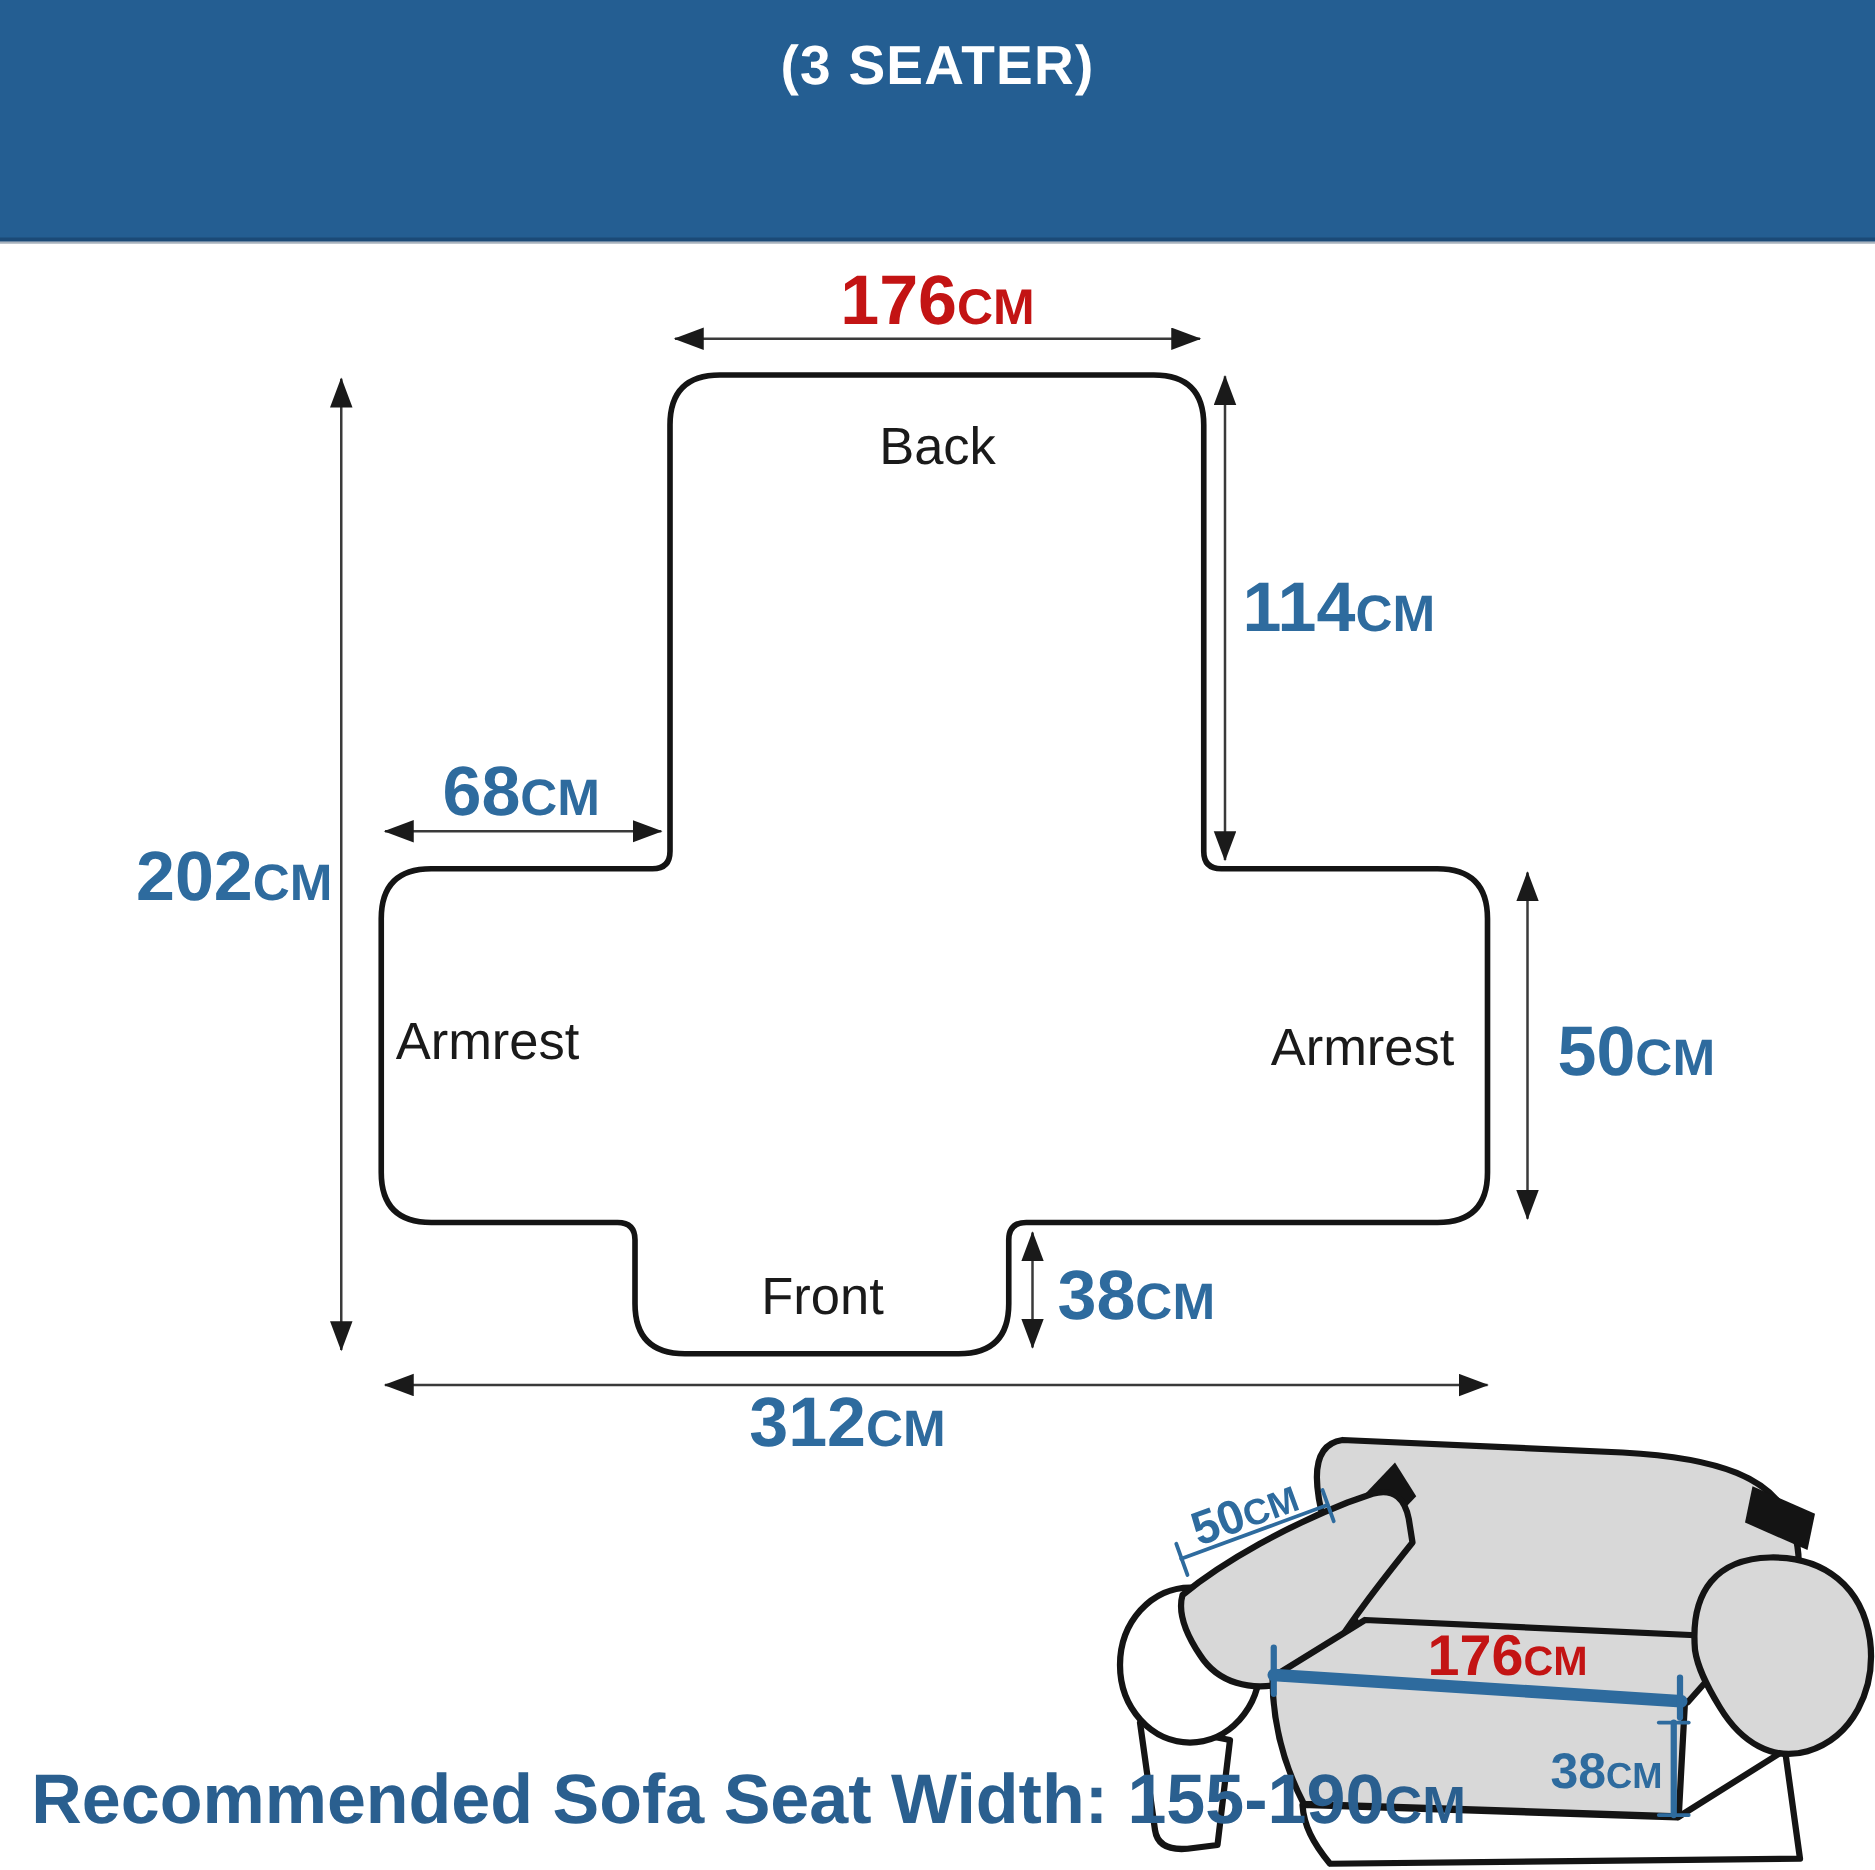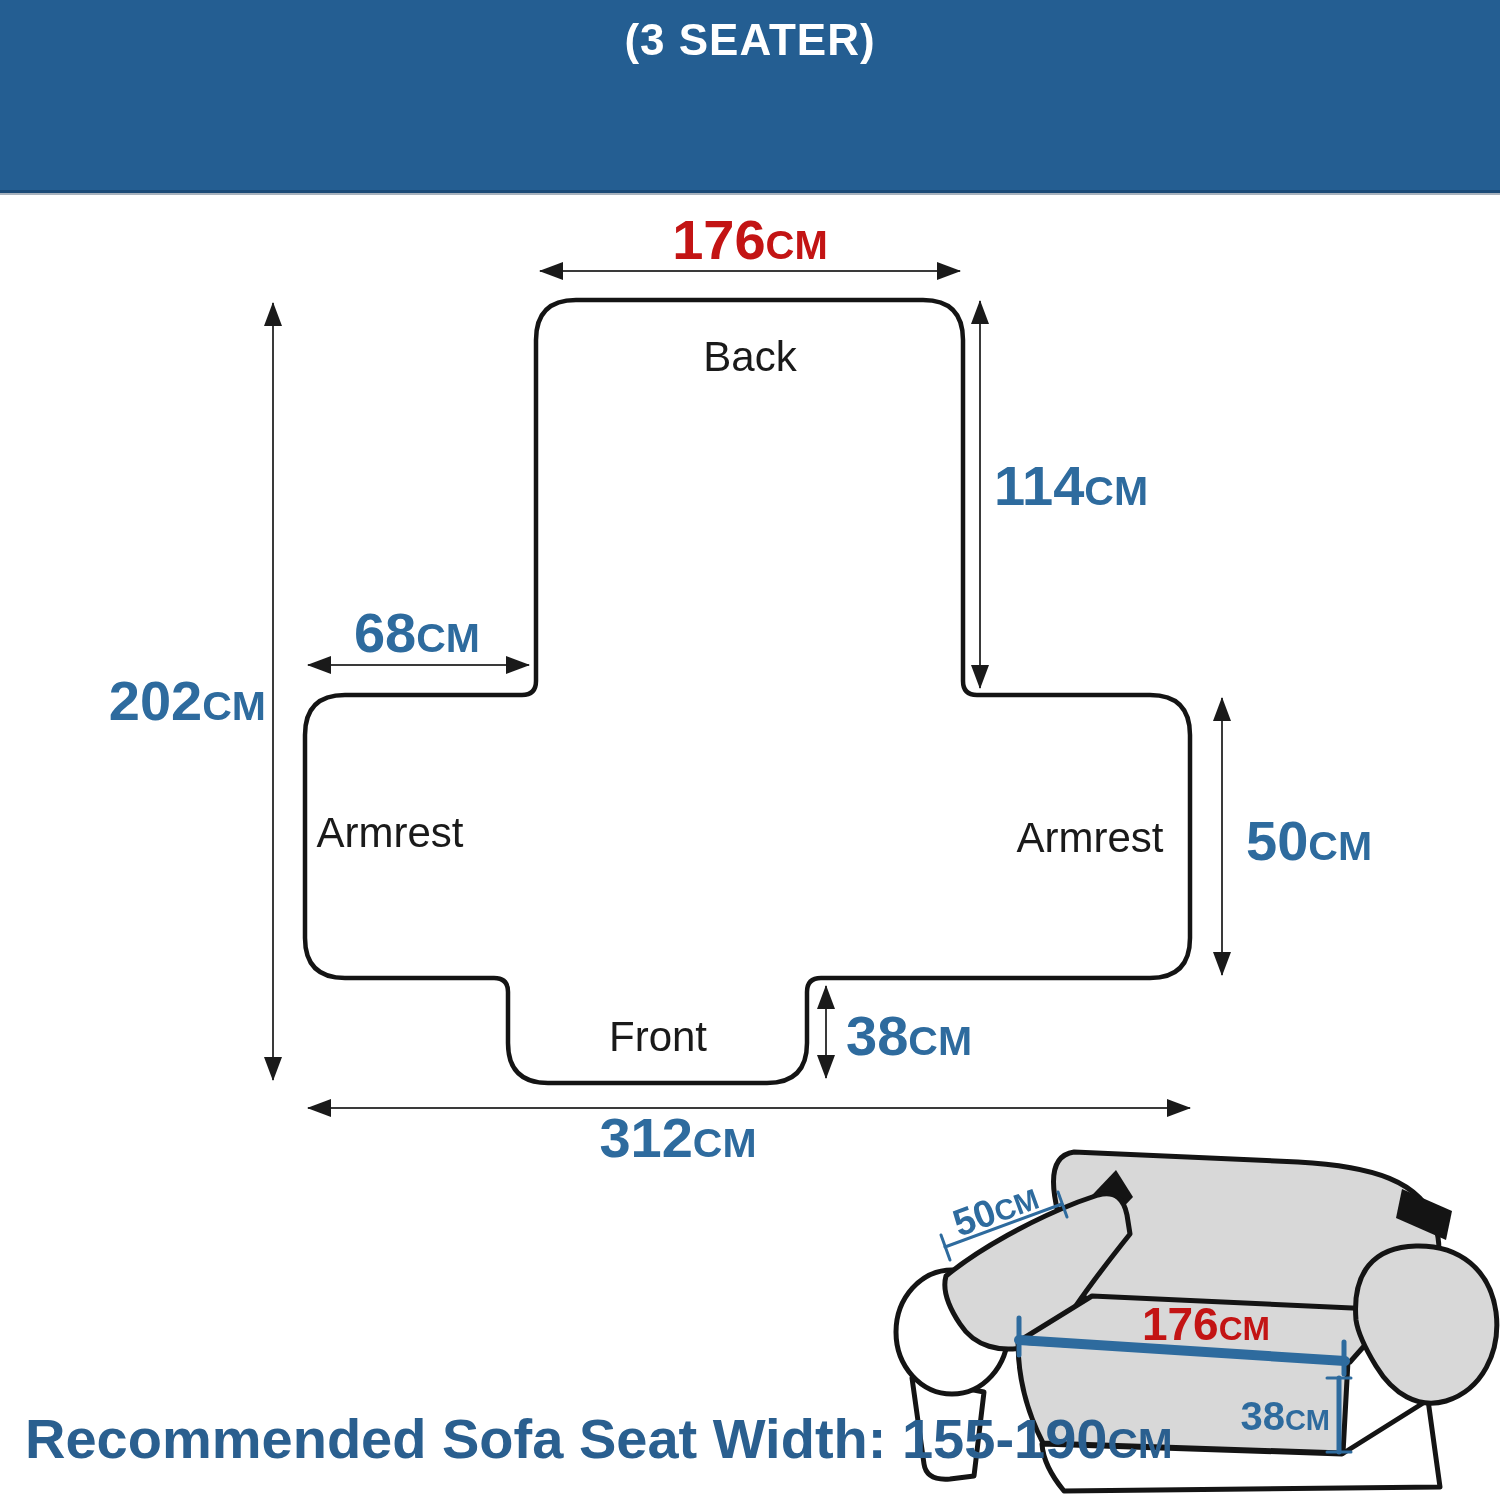--- a/index.html
+++ b/index.html
@@ -12,21 +12,21 @@
     background:#245e92;
     border-bottom:3px solid #1b4a77;
     box-shadow:0 2px 0 #a8b2bd;
     text-align:center;color:#ffffff;
   }
   .header .title{
     margin:0;padding-top:22px;
     font-size:78px;font-weight:bold;letter-spacing:2px;line-height:1.0;
   }
   .header .subtitle{
-    margin:3px;padding-top:12px;
+    margin:16px;padding-top:12px;
     font-size:44px;font-weight:bold;letter-spacing:1px;
   }
   svg{position:absolute;top:0;left:0;}
   svg text{font-family:"Liberation Sans", sans-serif;}
   .dim-num{fill:#2e6b9e;font-size:56px;font-weight:bold;}
   .dim-unit{fill:#2e6b9e;font-size:41px;font-weight:bold;}
   .dim-num-red{fill:#c31414;font-size:56px;font-weight:bold;}
   .dim-unit-red{fill:#c31414;font-size:40px;font-weight:bold;}
   .shape-label{fill:#1a1a1a;font-size:42px;}
   .dim-line{stroke:#3a3a3a;stroke-width:2;fill:none;}

